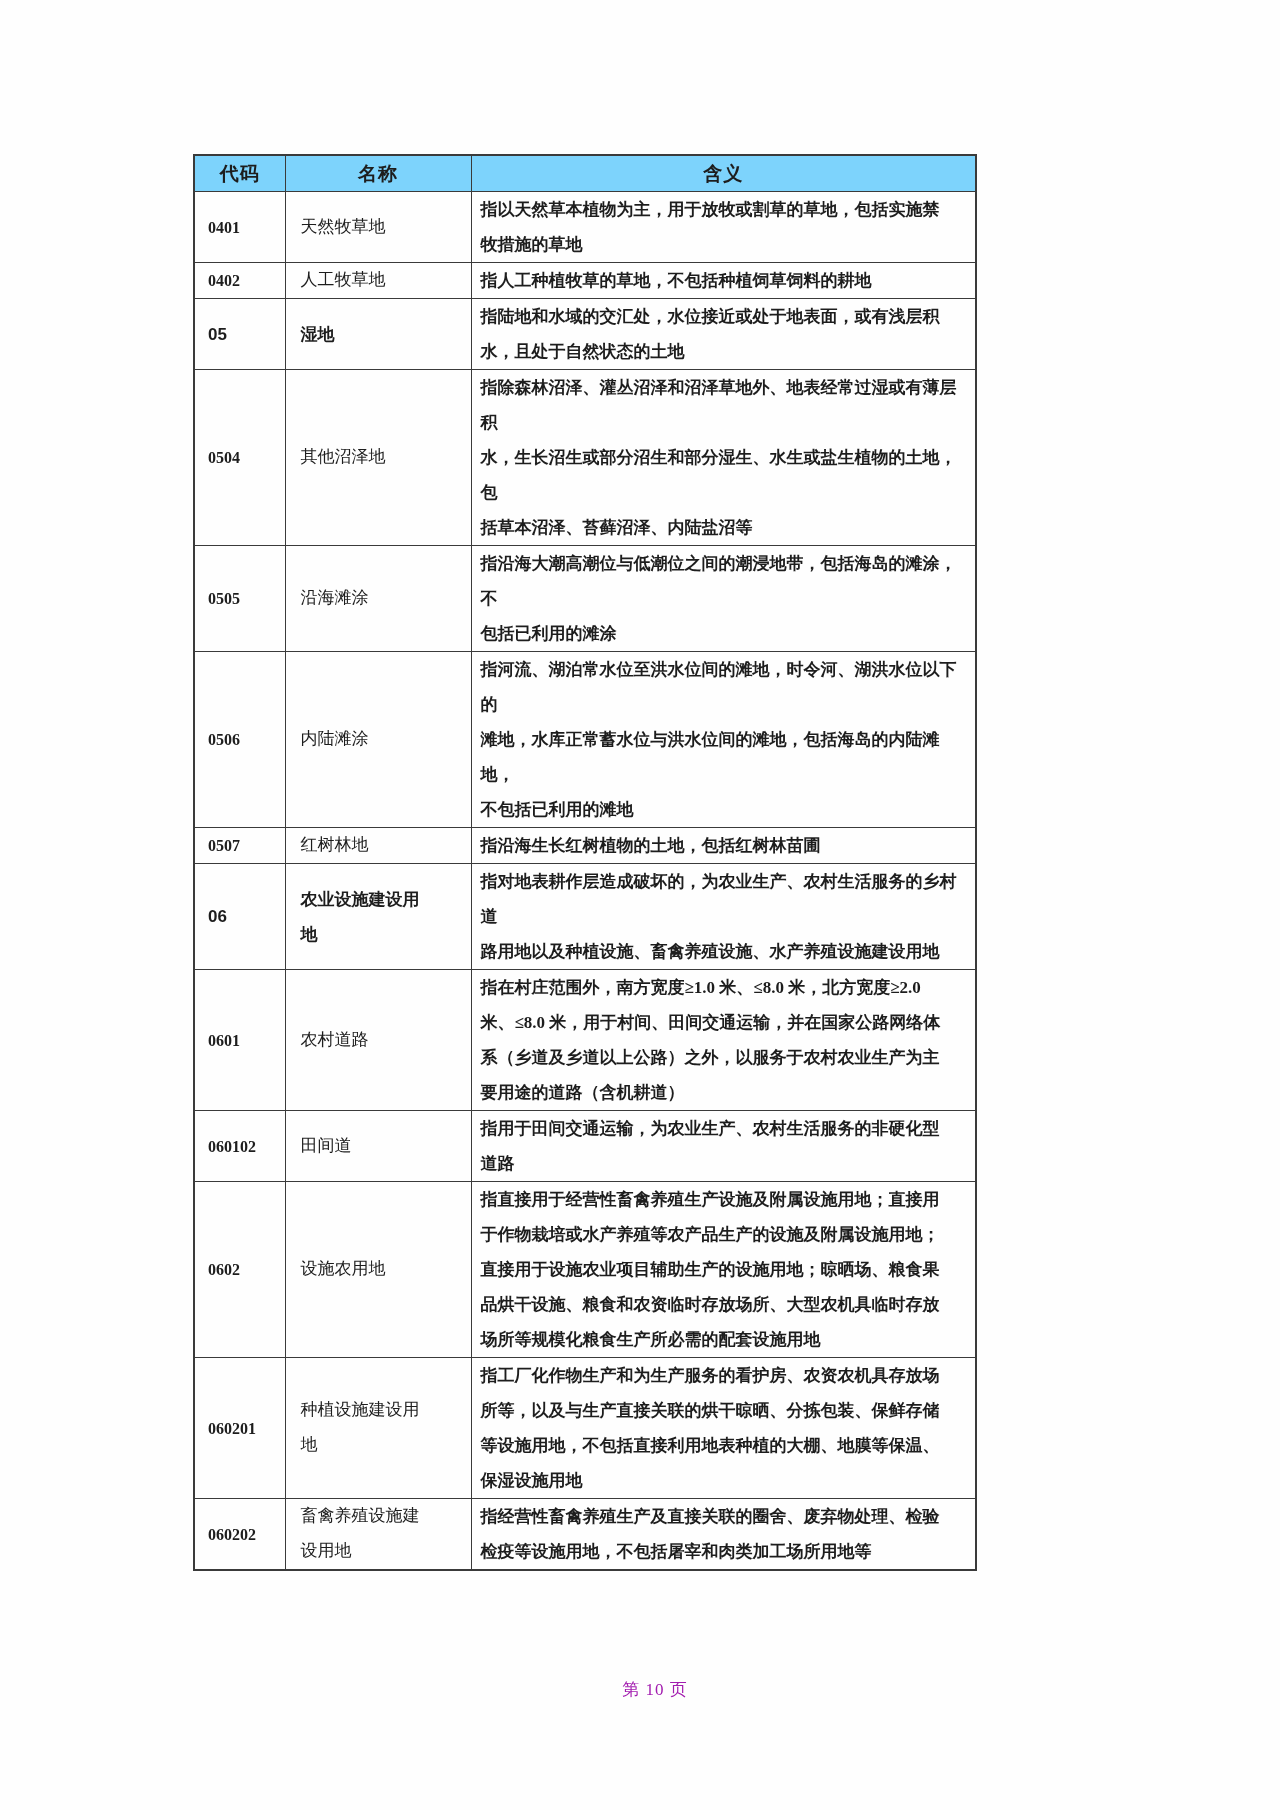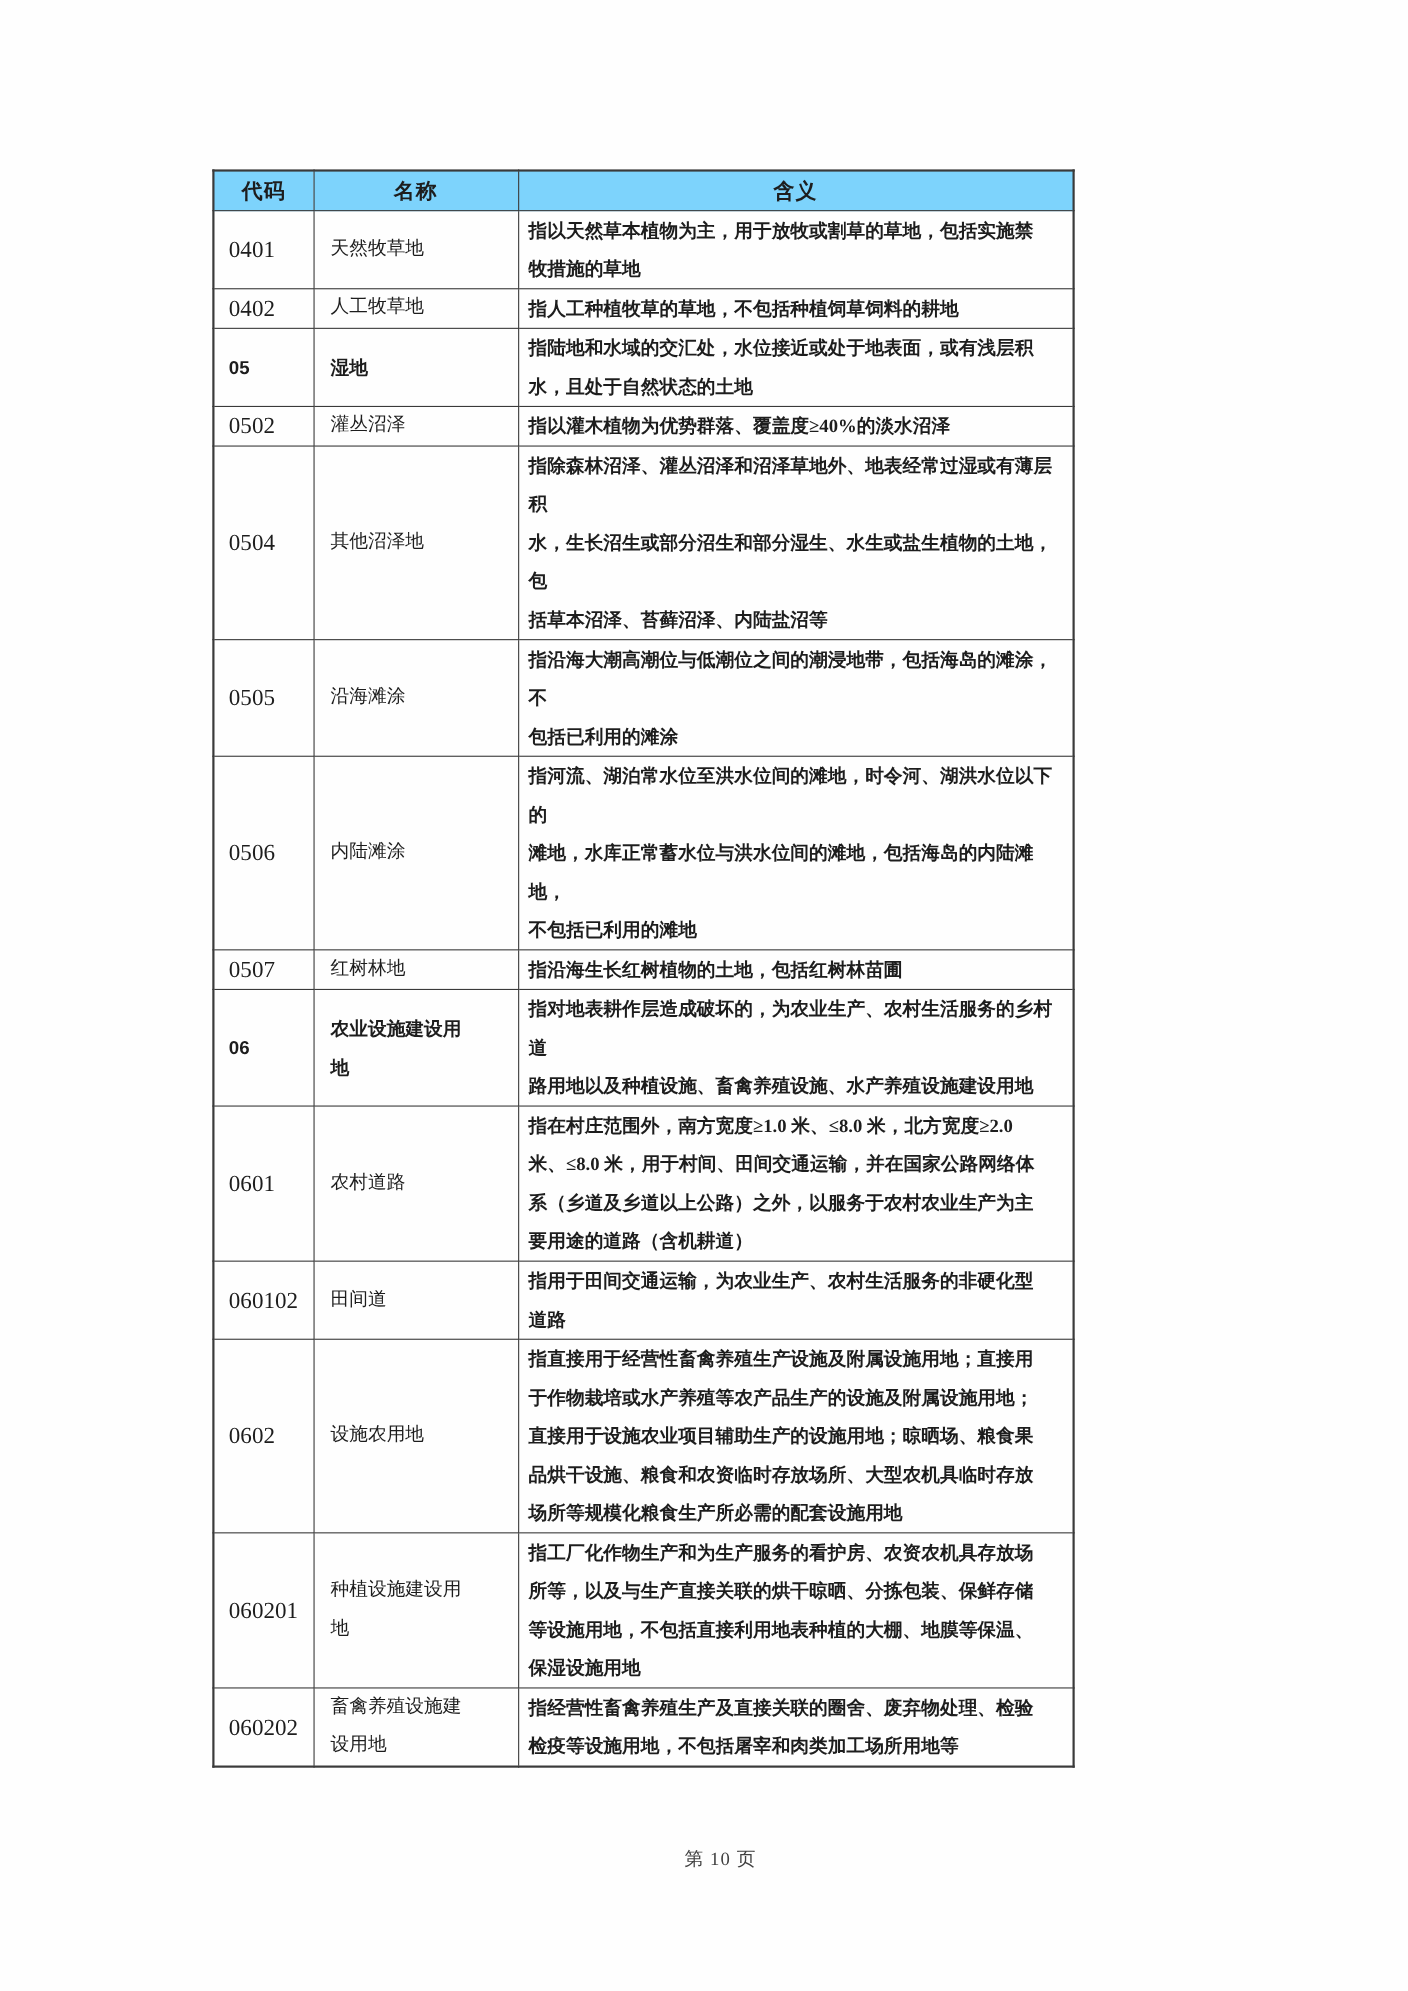--- a/index.html
+++ b/index.html
@@ -26,32 +26,32 @@
     background:#7dd3fc;
     font-size:19px;font-weight:bold;
     height:33px;text-align:center;
     letter-spacing:1px;
   }
   td{
     font-size:17px;line-height:35px;
     vertical-align:middle;
     padding:0;
   }
-  td.code{padding-left:13px;font-size:21px;}
+  td.code{padding-left:13px;font-size:16px;font-weight:bold;}
   td.name{padding:0 10px 0 15px;white-space:pre-line;font-family:Liberation Mono, monospace;}
   td.meaning{padding:0 2px 0 9px;white-space:pre-line;font-weight:bold;}
   tr.bold td.code,
   tr.bold td.name{
     font-weight:bold;
     font-family:"Liberation Sans","DejaVu Sans",sans-serif;
     font-size:17px;
   }
   .footer{
     position:absolute;top:1678px;left:575px;width:160px;
-    text-align:center;font-size:17px;color:#404040;
+    text-align:center;font-size:17px;color:#a21caf;
     letter-spacing:1px;
   }
 </style>
 </head>
 <body>
 
 <div class="page">
 
   <table class="land">
     <colgroup>
@@ -76,25 +76,20 @@
         <tr>
           <td class="code">0402</td>
           <td class="name">人工牧草地</td>
           <td class="meaning">指人工种植牧草的草地，不包括种植饲草饲料的耕地</td>
         </tr>
         <tr class="bold">
           <td class="code">05</td>
           <td class="name">湿地</td>
           <td class="meaning">指陆地和水域的交汇处，水位接近或处于地表面，或有浅层积
 水，且处于自然状态的土地</td>
-        </tr>
-        <tr>
-          <td class="code">0502</td>
-          <td class="name">灌丛沼泽</td>
-          <td class="meaning">指以灌木植物为优势群落、覆盖度≥40%的淡水沼泽</td>
         </tr>
         <tr>
           <td class="code">0504</td>
           <td class="name">其他沼泽地</td>
           <td class="meaning">指除森林沼泽、灌丛沼泽和沼泽草地外、地表经常过湿或有薄层积
 水，生长沼生或部分沼生和部分湿生、水生或盐生植物的土地，包
 括草本沼泽、苔藓沼泽、内陆盐沼等</td>
         </tr>
         <tr>
           <td class="code">0505</td>

